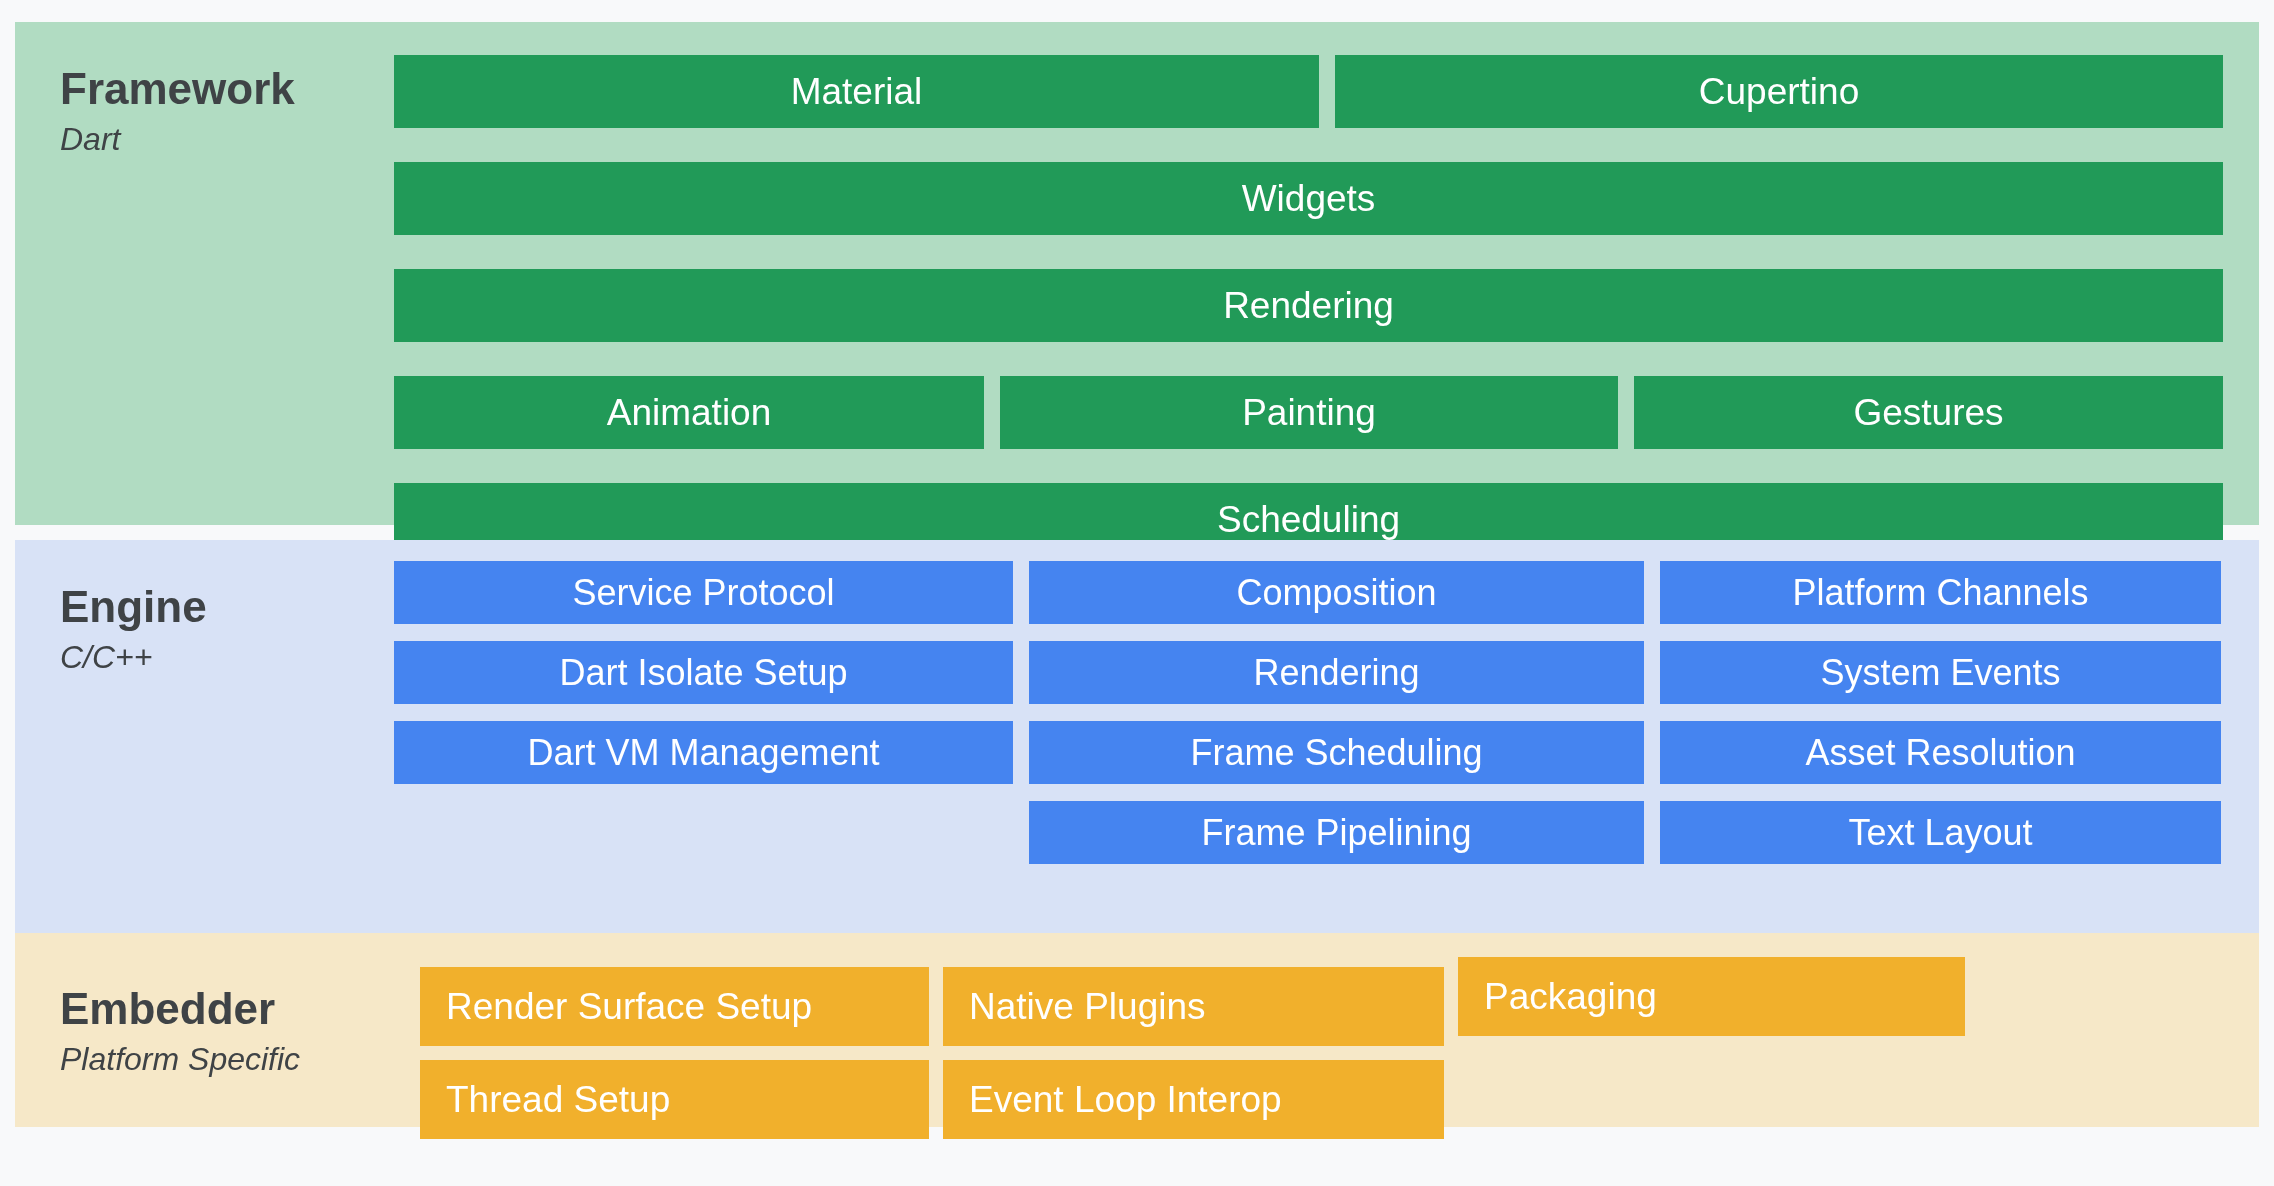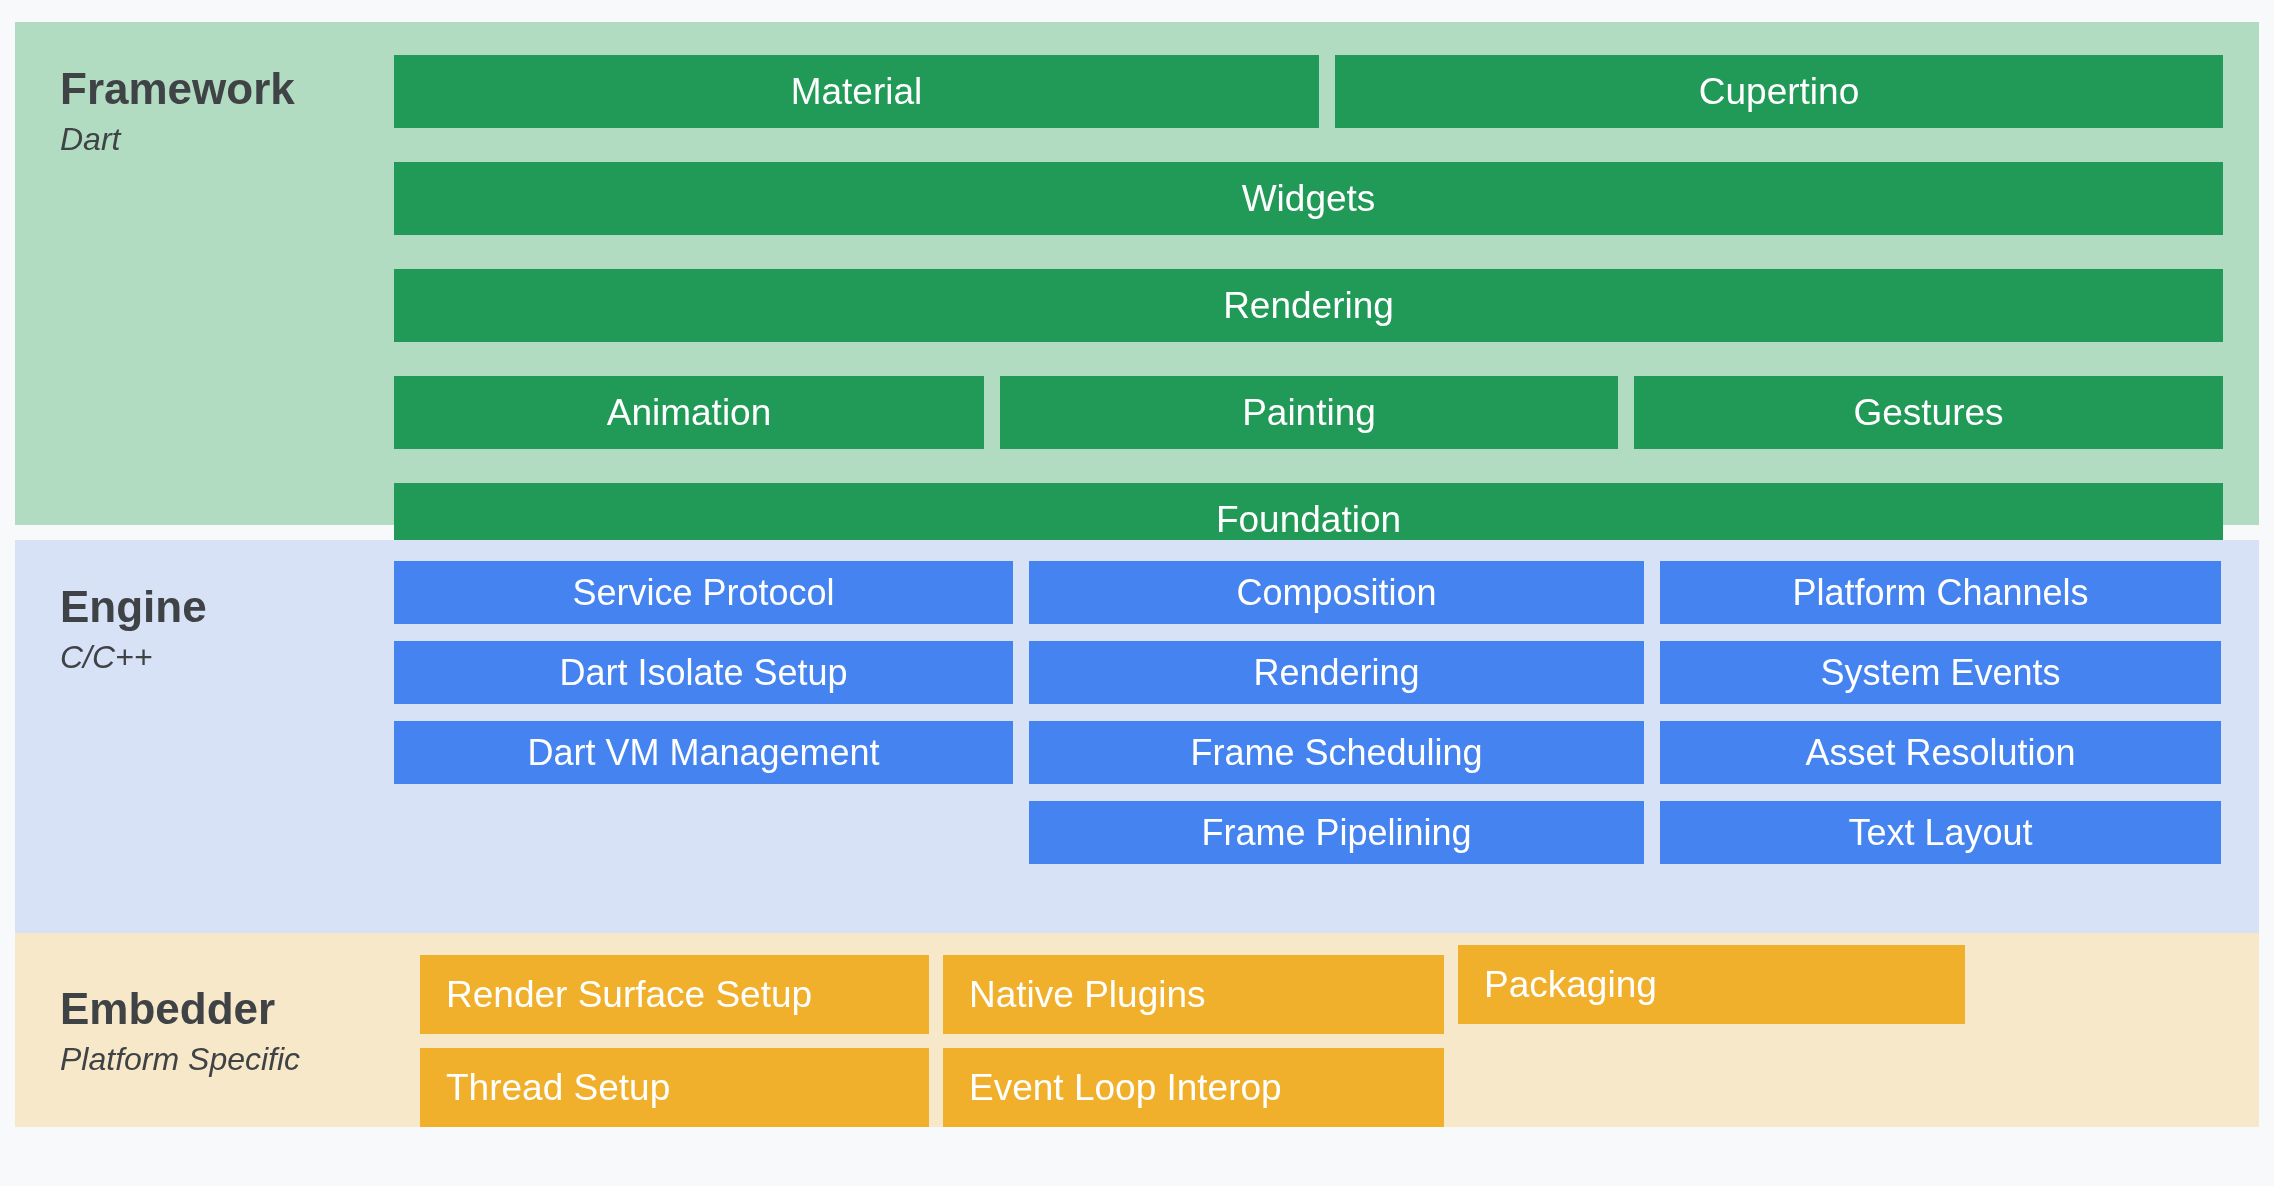--- a/index.html
+++ b/index.html
@@ -92,20 +92,21 @@
     display: flex;
     flex-direction: column;
     gap: 14px;
   }
   .erow { display: flex; gap: 14px; height: 79px; flex: 0 0 auto; }
   .section--embedder .bar {
     background: var(--embedder-bar, #f1b02c);
     height: 79px;
     justify-content: flex-start;
     padding-left: 26px;
+    margin-top: 12px;
   }
   .bar--render-surface-setup { width: 509px; }
   .bar--native-plugins       { width: 501px; }
   .bar--packaging            { width: 507px; transform: translateY(-10px); }
   .bar--thread-setup         { width: 509px; }
   .bar--event-loop-interop   { width: 501px; }
 </style>
 </head>
 <body>
 
@@ -126,21 +127,21 @@
       </div>
       <div class="frow">
         <div class="bar bar--full">Rendering</div>
       </div>
       <div class="frow">
         <div class="bar bar--animation">Animation</div>
         <div class="bar bar--painting">Painting</div>
         <div class="bar bar--gestures">Gestures</div>
       </div>
       <div class="frow">
-        <div class="bar bar--full">Foundation</div>
+        <div class="bar bar--full">Scheduling</div>
       </div>
     </div>
   </div>
 
   <div class="section section--engine">
     <div class="section-label">
       <div class="label-main">Engine</div>
       <div class="label-sub">C/C++</div>
     </div>
     <div class="bars">

